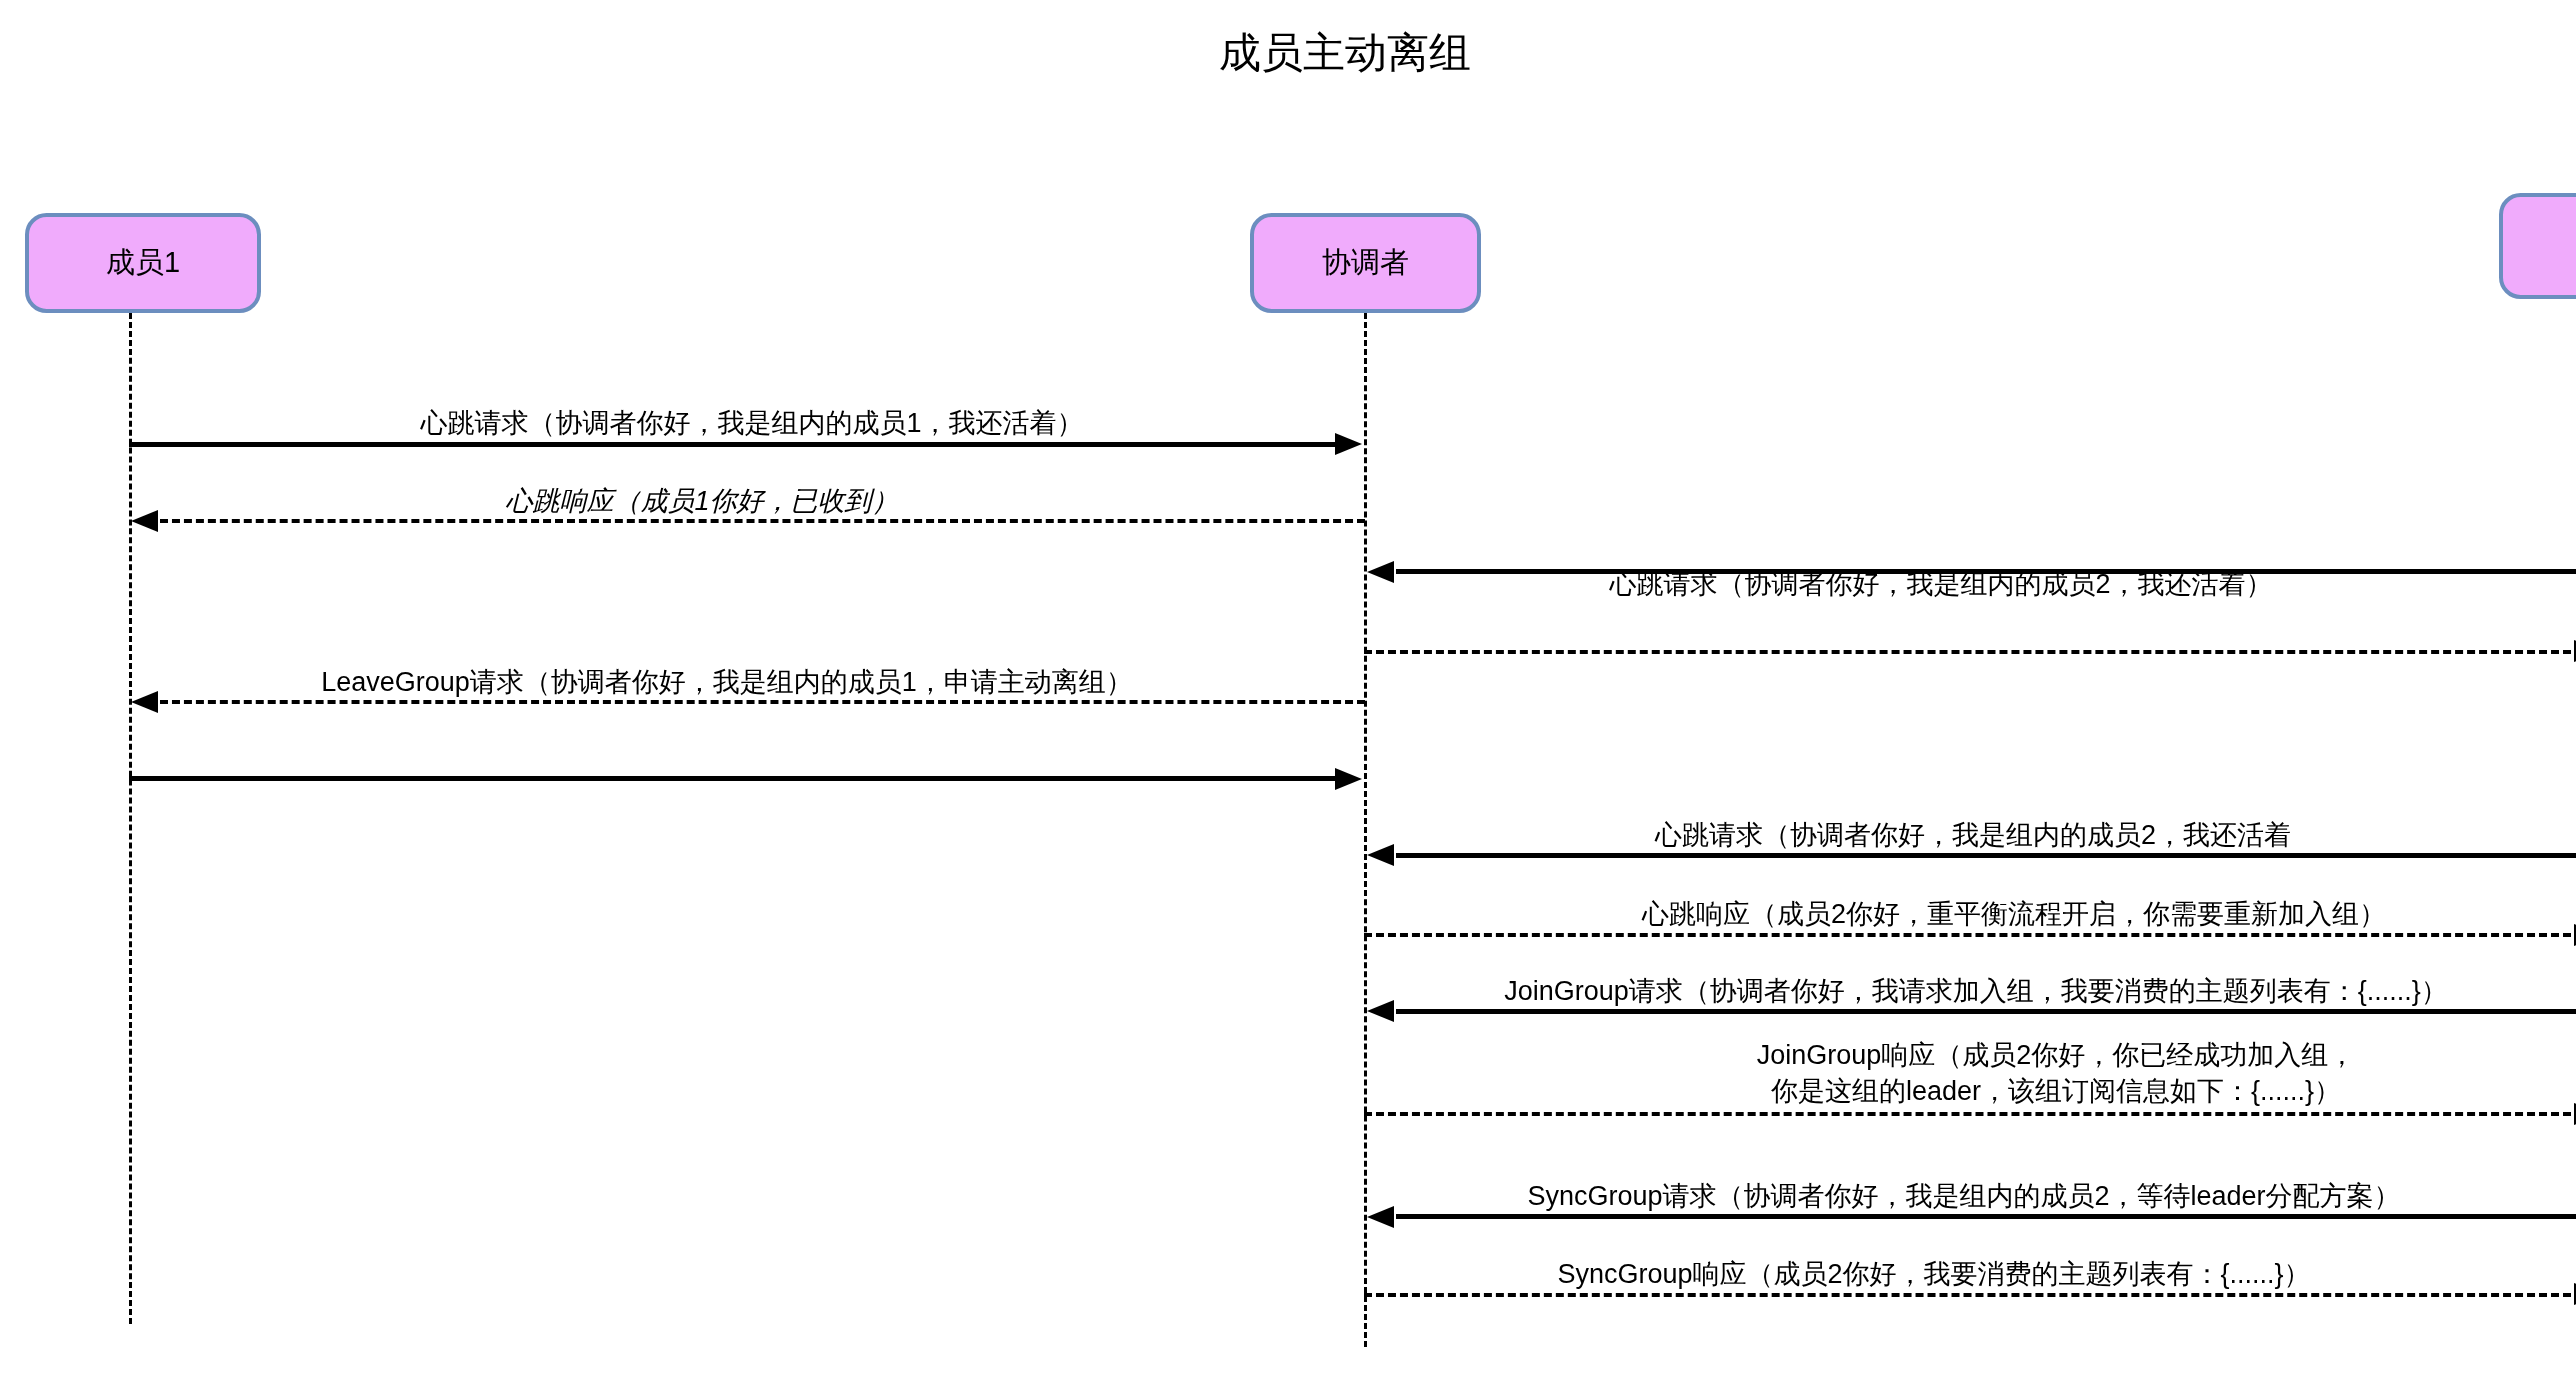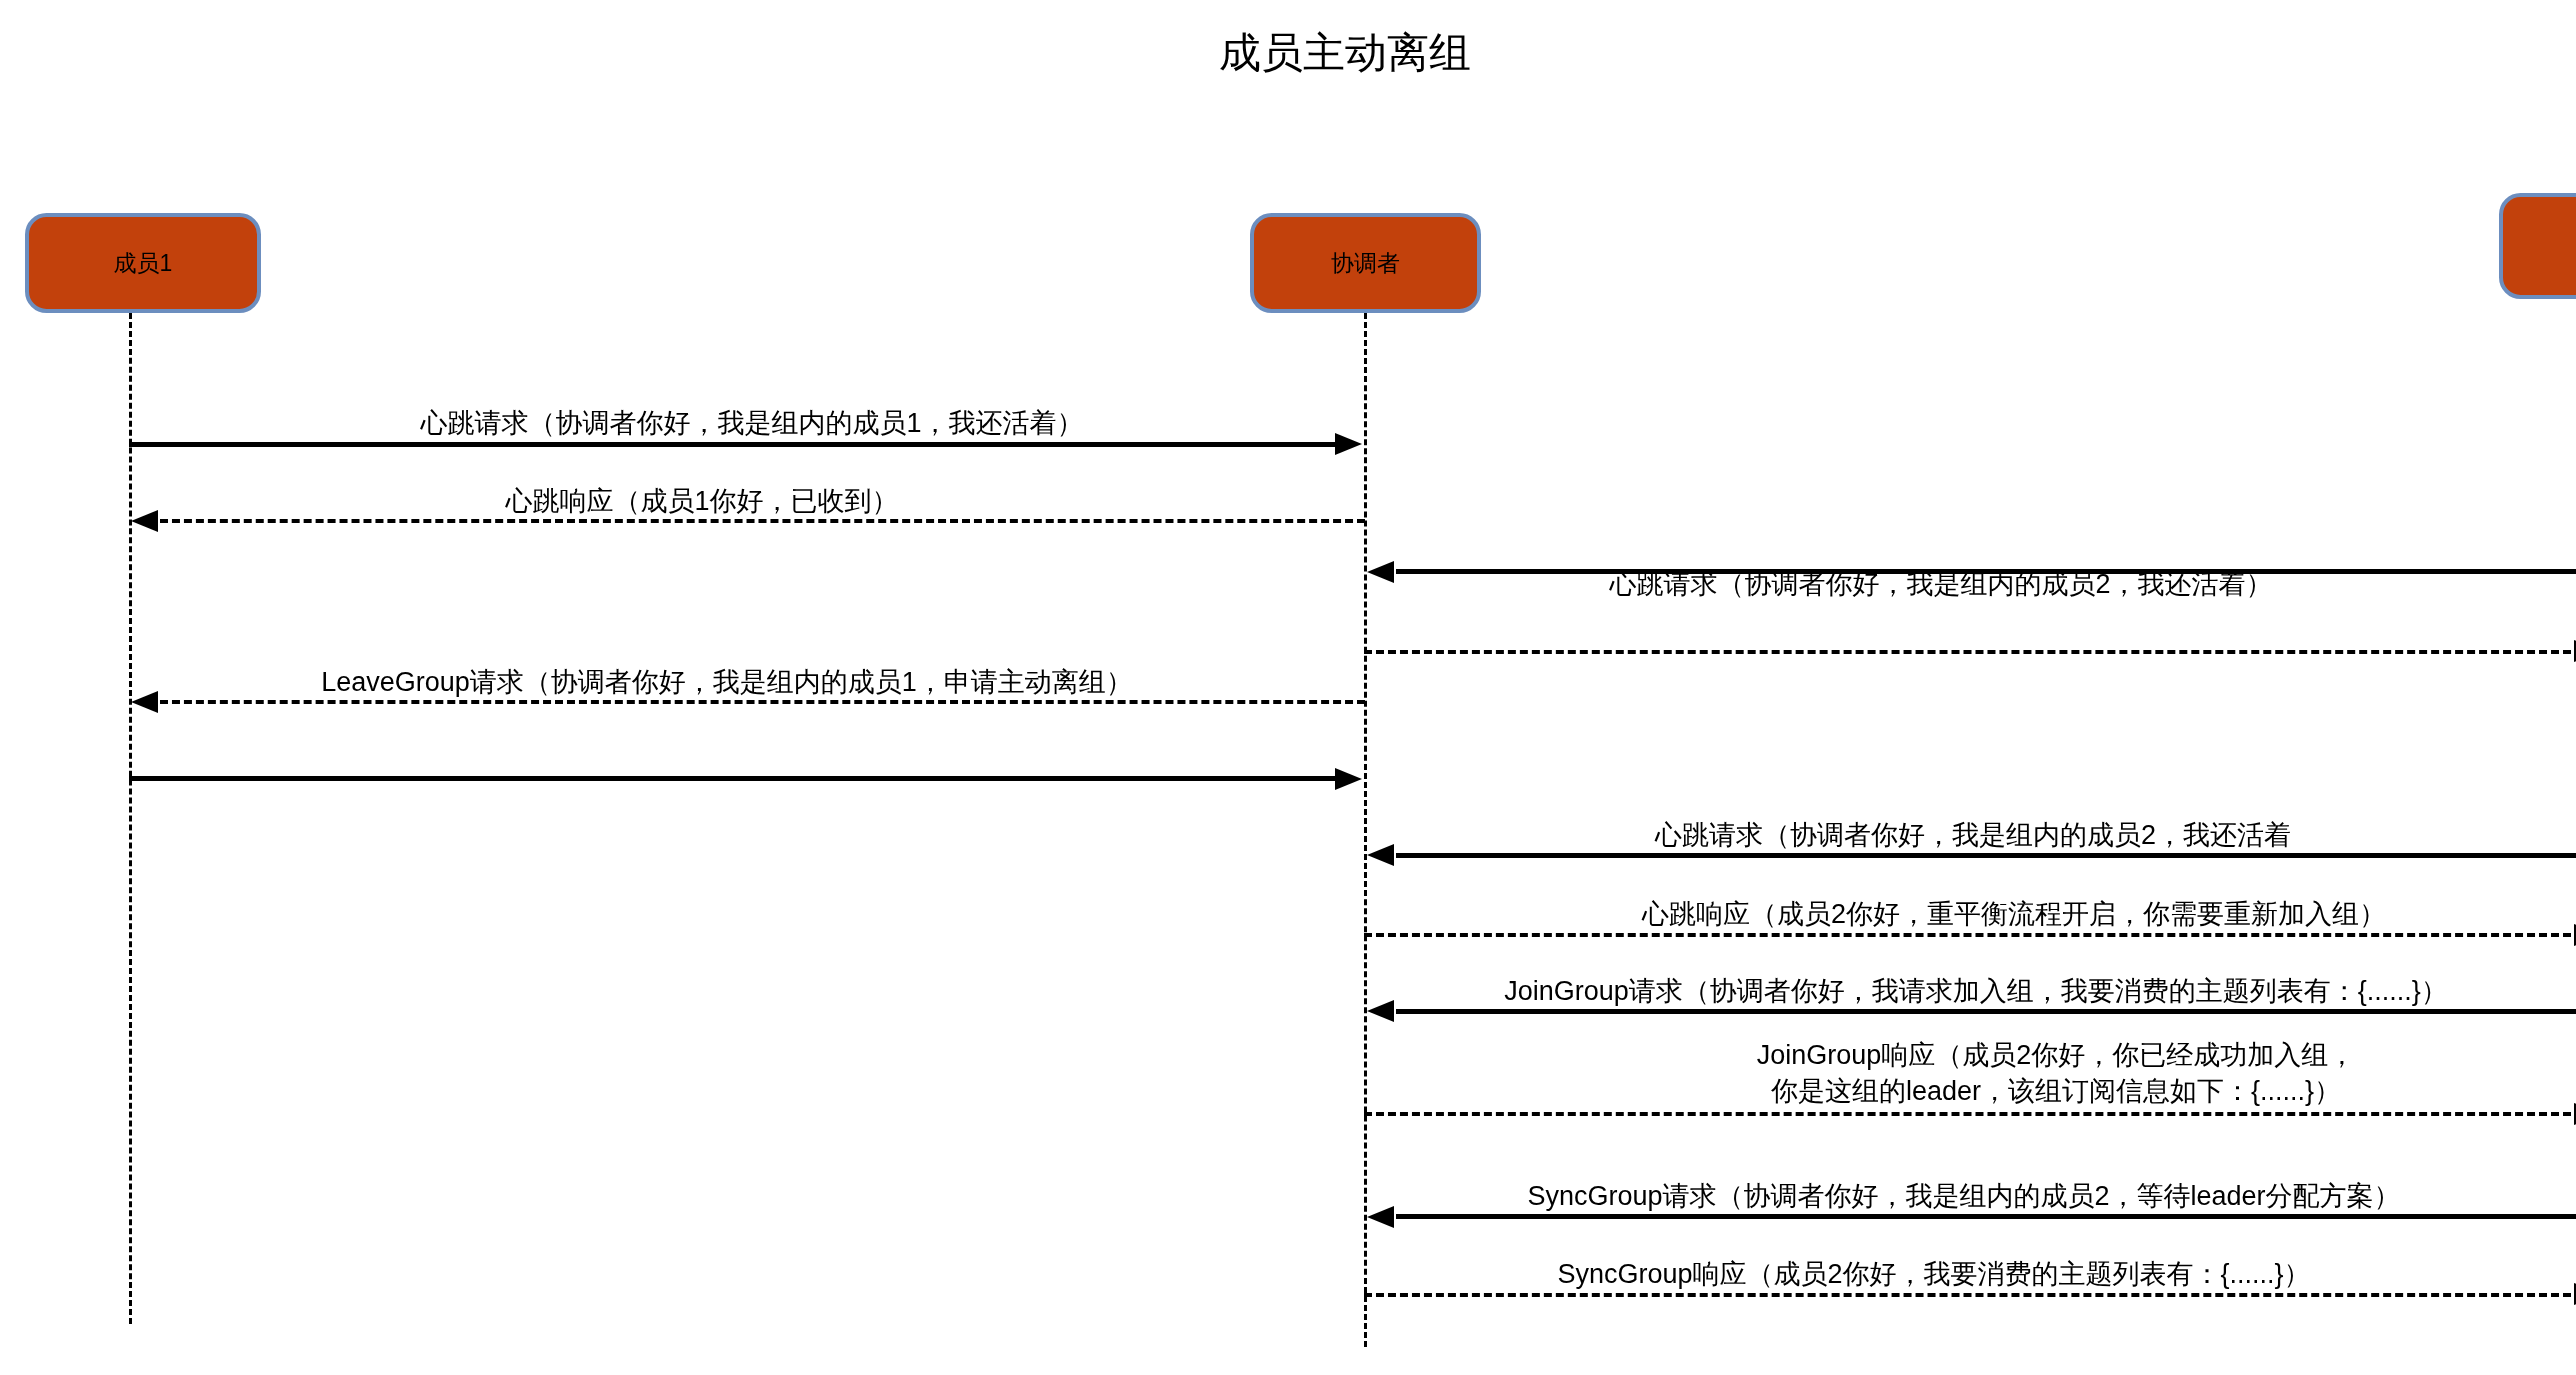--- a/index.html
+++ b/index.html
@@ -1,22 +1,22 @@
 <!DOCTYPE html>
 <html style="font-size:8.2px"><head>
 <meta charset="utf-8">
 <style>
   html,body{margin:0;padding:0;background:#ffffff;}
   body{font-family:"Liberation Sans","DejaVu Sans",sans-serif;color:#000;}
   #canvas{position:relative;width:2759px;height:1376px;background:#ffffff;overflow:hidden;}
 
   .title{position:absolute;text-align:center;font-size:42px;font-weight:400;line-height:1.2;}
 
-  .actor{position:absolute;background:#c2410c;border:4.1px solid #6c8ebf;border-radius:21.6px;
-         display:flex;align-items:center;justify-content:center;font-size:23px;box-sizing:border-box;}
+  .actor{position:absolute;background:#f0abfc;border:4.1px solid #6c8ebf;border-radius:21.6px;
+         display:flex;align-items:center;justify-content:center;font-size:29px;box-sizing:border-box;}
 
   .lifeline{position:absolute;width:0;border-left:3.6px dashed #000;}
 
   .msg-line{position:absolute;height:0;}
   .msg-line.solid{border-top:5.2px solid #000;}
   .msg-line.dashed{border-top:4.6px dashed #000;}
 
   .head{position:absolute;width:0;height:0;border-top:11.3px solid transparent;border-bottom:11.3px solid transparent;}
   .head-right{border-left:27px solid #000;}
   .head-left{border-right:27px solid #000;}
@@ -40,21 +40,21 @@
     <span>协调者</span>
   </div>
   <div class="actor" style="left:2499px;top:193px;width:232px;height:106px;">
     
   </div>
 
   <div class="msg-label" style="left:134px;top:405px;">心跳请求（协调者你好，我是组内的成员1，我还活着）</div>
   <div class="msg-line solid" style="left:129px;top:442px;width:1206px;"></div>
   <div class="head head-right" style="left:1335px;top:433px;"></div>
 
-  <div class="msg-label" style="left:84px;top:483px;">心跳响应（成员1你好，已收到）</div>
+  <div class="msg-label" style="left:84px;top:483px;font-style:italic;">心跳响应（成员1你好，已收到）</div>
   <div class="msg-line dashed" style="left:160px;top:519px;width:1205px;"></div>
   <div class="head head-left" style="left:131px;top:510px;"></div>
 
   <div class="msg-label" style="left:1323px;top:533px;margin-top:33px;">心跳请求（协调者你好，我是组内的成员2，我还活着）</div>
   <div class="msg-line solid" style="left:1396px;top:569px;width:1207px;"></div>
   <div class="head head-left" style="left:1367px;top:561px;"></div>
 
   <div class="msg-line dashed" style="left:1364px;top:650px;width:1207px;"></div>
 
   <div class="head head-right" style="left:2574px;top:640px;"></div>

